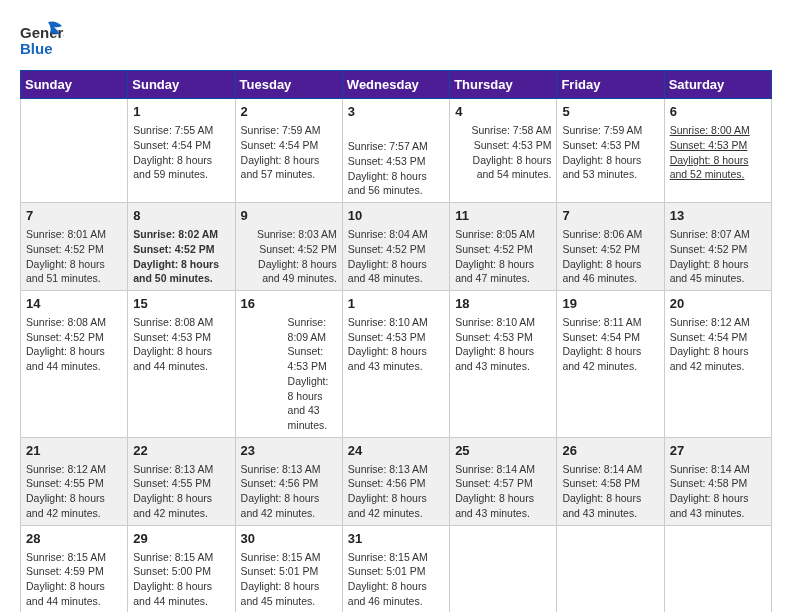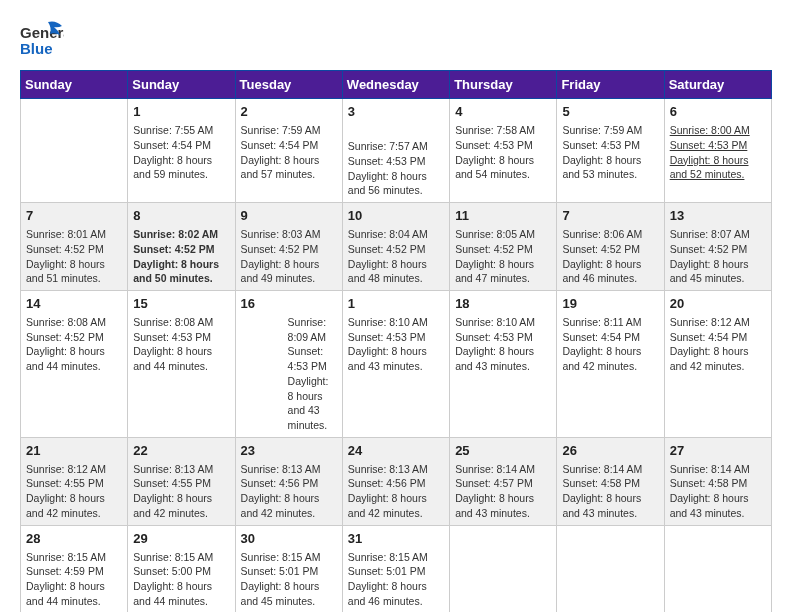--- a/index.html
+++ b/index.html
@@ -127,21 +127,21 @@
         </td>
         <td>
           <span class="day-num">3</span>
           <div class="day-info" style="white-space: pre-line; margin-top: 18px;">Sunrise: 7:57 AM
 Sunset: 4:53 PM
 Daylight: 8 hours
 and 56 minutes.</div>
         </td>
         <td>
           <span class="day-num">4</span>
-          <div class="day-info" style="white-space: pre-line;">Sunrise: 7:58 AM
+          <div class="day-info" style="white-space: pre-line; text-align: right;">Sunrise: 7:58 AM
 Sunset: 4:53 PM
 Daylight: 8 hours
 and 54 minutes.</div>
         </td>
         <td>
           <span class="day-num">5</span>
           <div class="day-info" style="white-space: pre-line;">Sunrise: 7:59 AM
 Sunset: 4:53 PM
 Daylight: 8 hours
 and 53 minutes.</div>
@@ -164,21 +164,21 @@
         </td>
         <td>
           <span class="day-num">8</span>
           <div class="day-info" style="white-space: pre-line; font-weight: bold;">Sunrise: 8:02 AM
 Sunset: 4:52 PM
 Daylight: 8 hours
 and 50 minutes.</div>
         </td>
         <td>
           <span class="day-num">9</span>
-          <div class="day-info" style="white-space: pre-line;">Sunrise: 8:03 AM
+          <div class="day-info" style="white-space: pre-line; text-align: right;">Sunrise: 8:03 AM
 Sunset: 4:52 PM
 Daylight: 8 hours
 and 49 minutes.</div>
         </td>
         <td>
           <span class="day-num">10</span>
           <div class="day-info" style="white-space: pre-line;">Sunrise: 8:04 AM
 Sunset: 4:52 PM
 Daylight: 8 hours
 and 48 minutes.</div>

